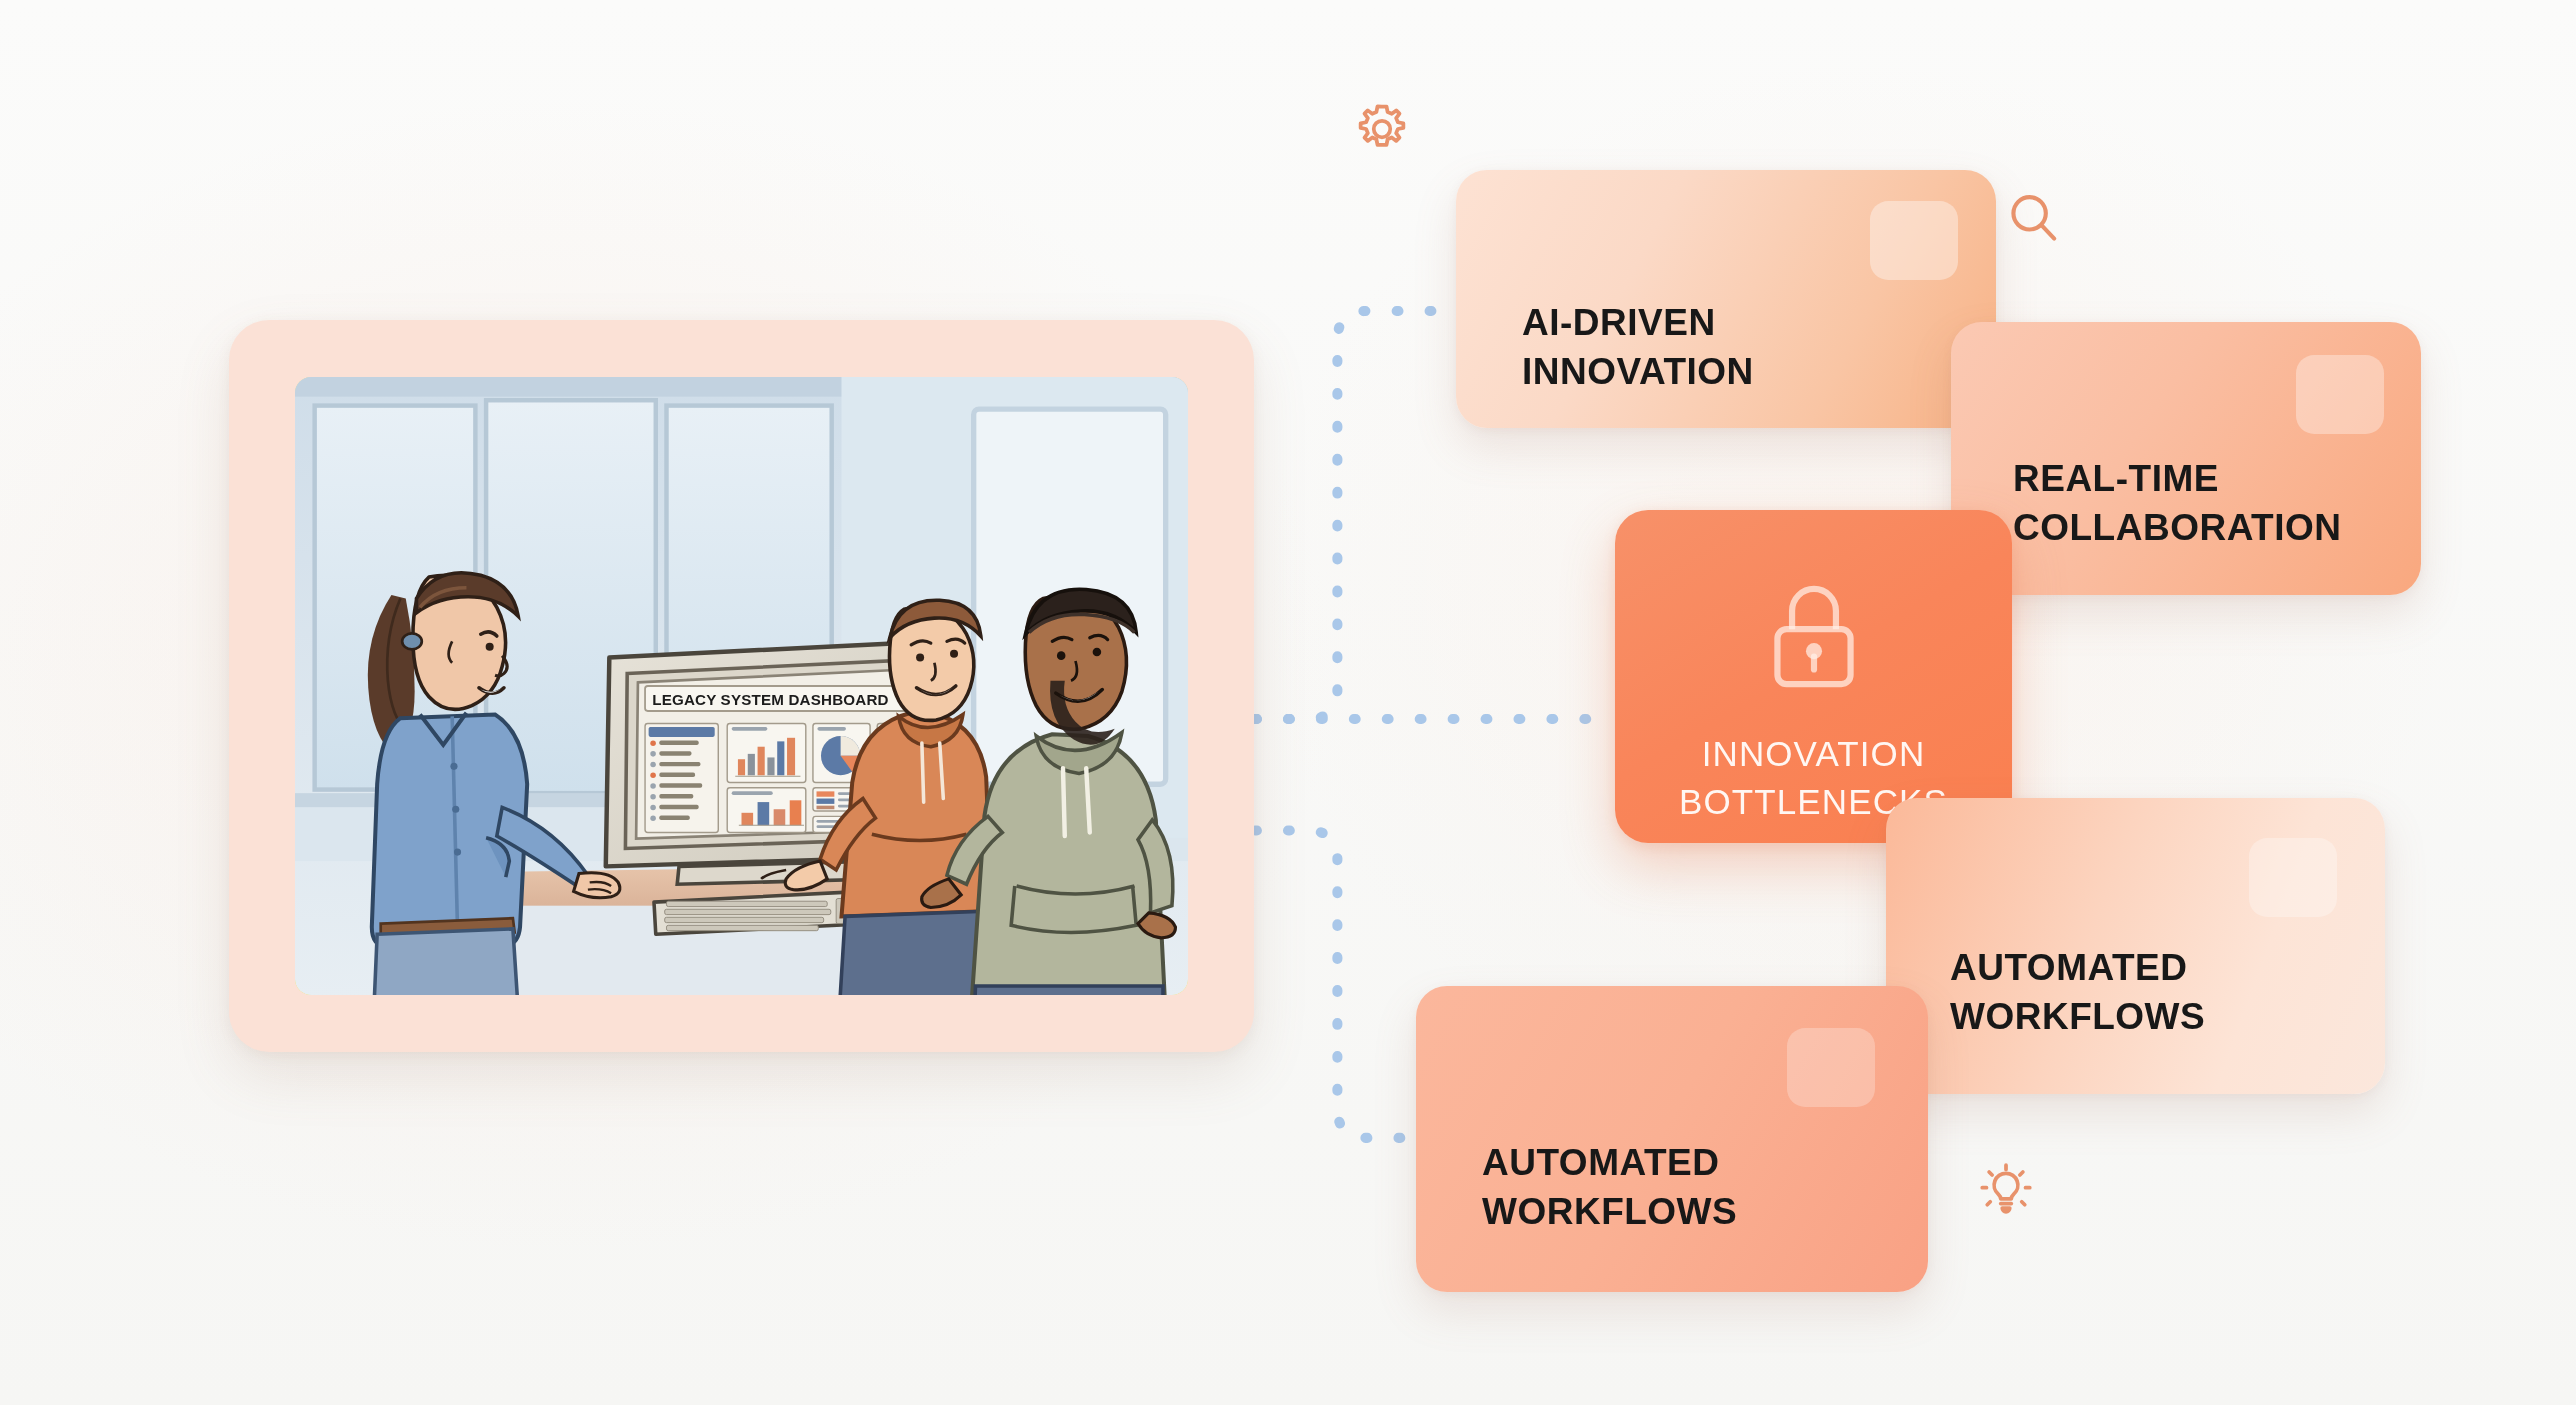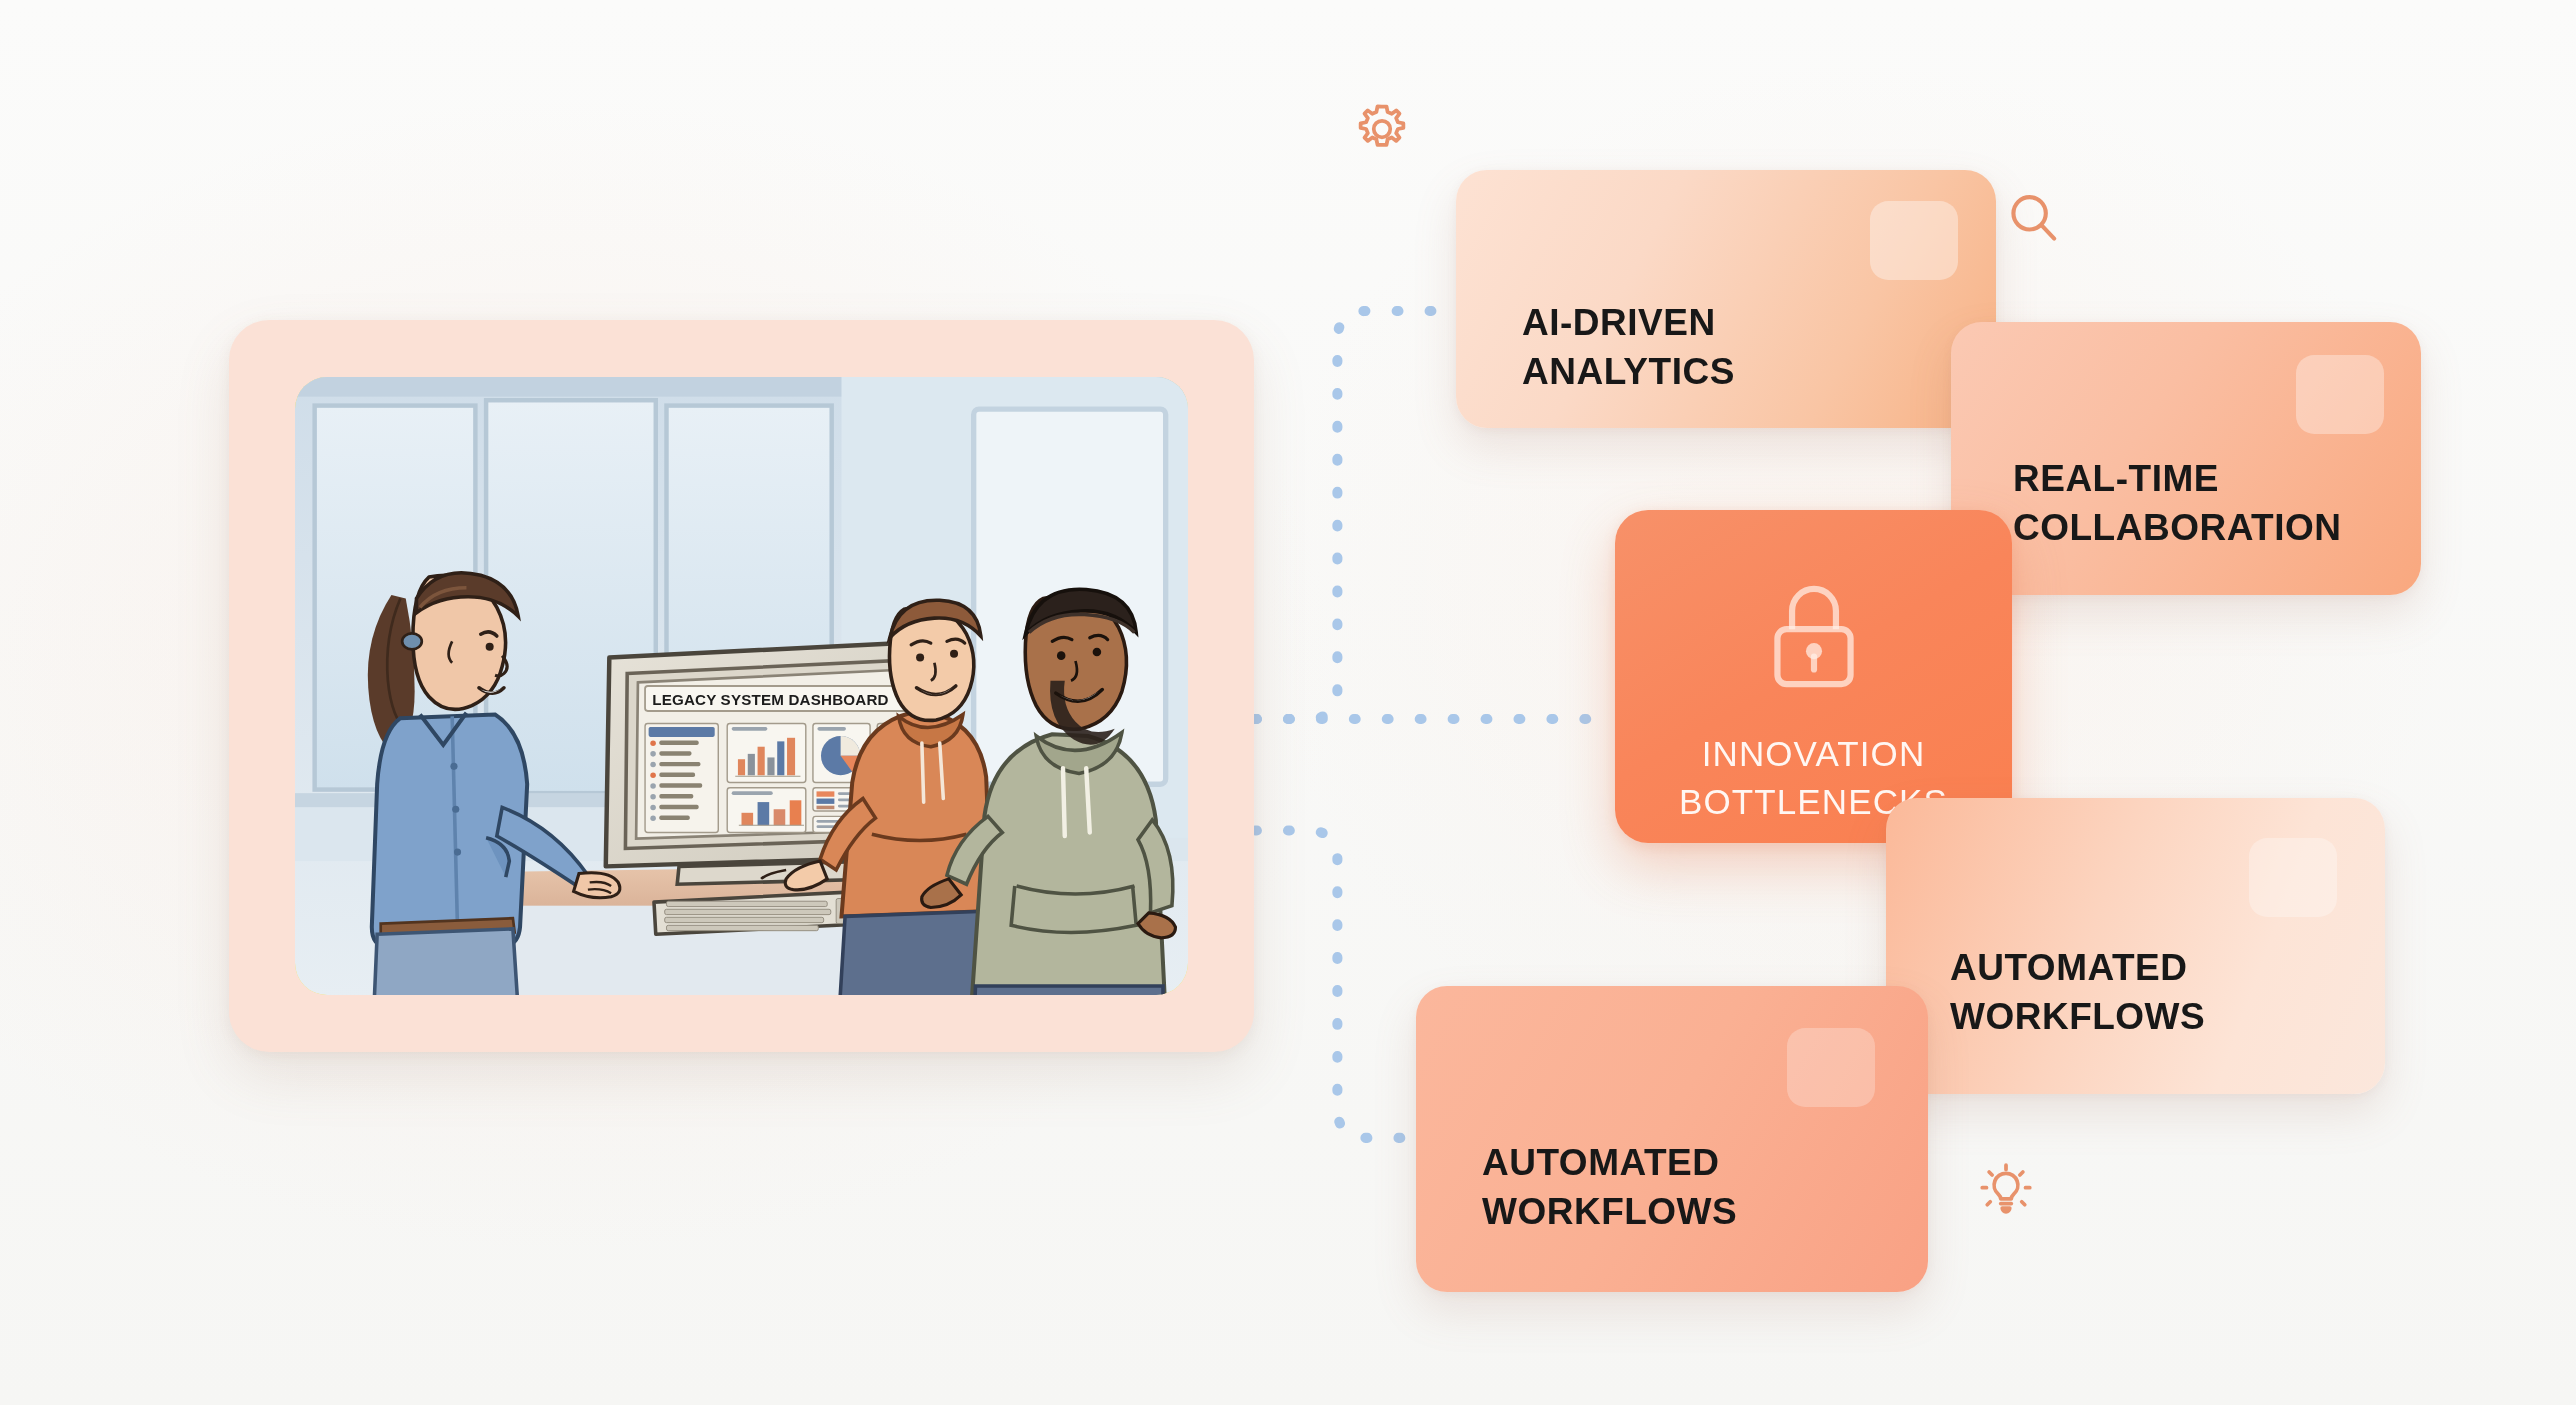--- a/index.html
+++ b/index.html
@@ -26,21 +26,21 @@
 
   
   #illus-panel{
     position:absolute;left:229px;top:320px;width:1025px;height:732px;
     background:#fbe1d6;
     border-radius:40px;
     box-shadow:0 24px 55px rgba(150,110,95,.14), 0 3.7px 12.8px rgba(150,110,95,.08);
   }
   #illus-inner{
     position:absolute;left:66px;top:57px;right:66px;bottom:57px;
-    border-radius:32px;overflow:hidden;background:#fde047;
+    border-radius:16px;overflow:hidden;background:#fde047;
   }
   #illus-svg{display:block;width:100%;height:100%;}
 
   
   .card{
     position:absolute;
     border-radius:31px;
     box-shadow:0 20px 44px rgba(170,120,100,.16), 0 2.7px 9.1px rgba(170,120,100,.08);
     overflow:hidden;
   }
@@ -400,21 +400,21 @@
 
           <path d="M762,686 l210,0 l0,60 l-212,0 z" fill="#5d6f8d" stroke="#32405a" stroke-width="4"></path>
         </g>
       </svg>
     </div>
   </div>
 
   <div class="card" id="card-analytics">
     <div class="accent"></div>
     <div class="label">AI-DRIVEN
-ANALYTICS</div>
+INNOVATION</div>
   </div>
 
   <div class="card" id="card-collab">
     <div class="accent"></div>
     <div class="label">REAL-TIME
 COLLABORATION</div>
   </div>
 
   <div class="card" id="card-center">
     <div id="lock-wrap">

